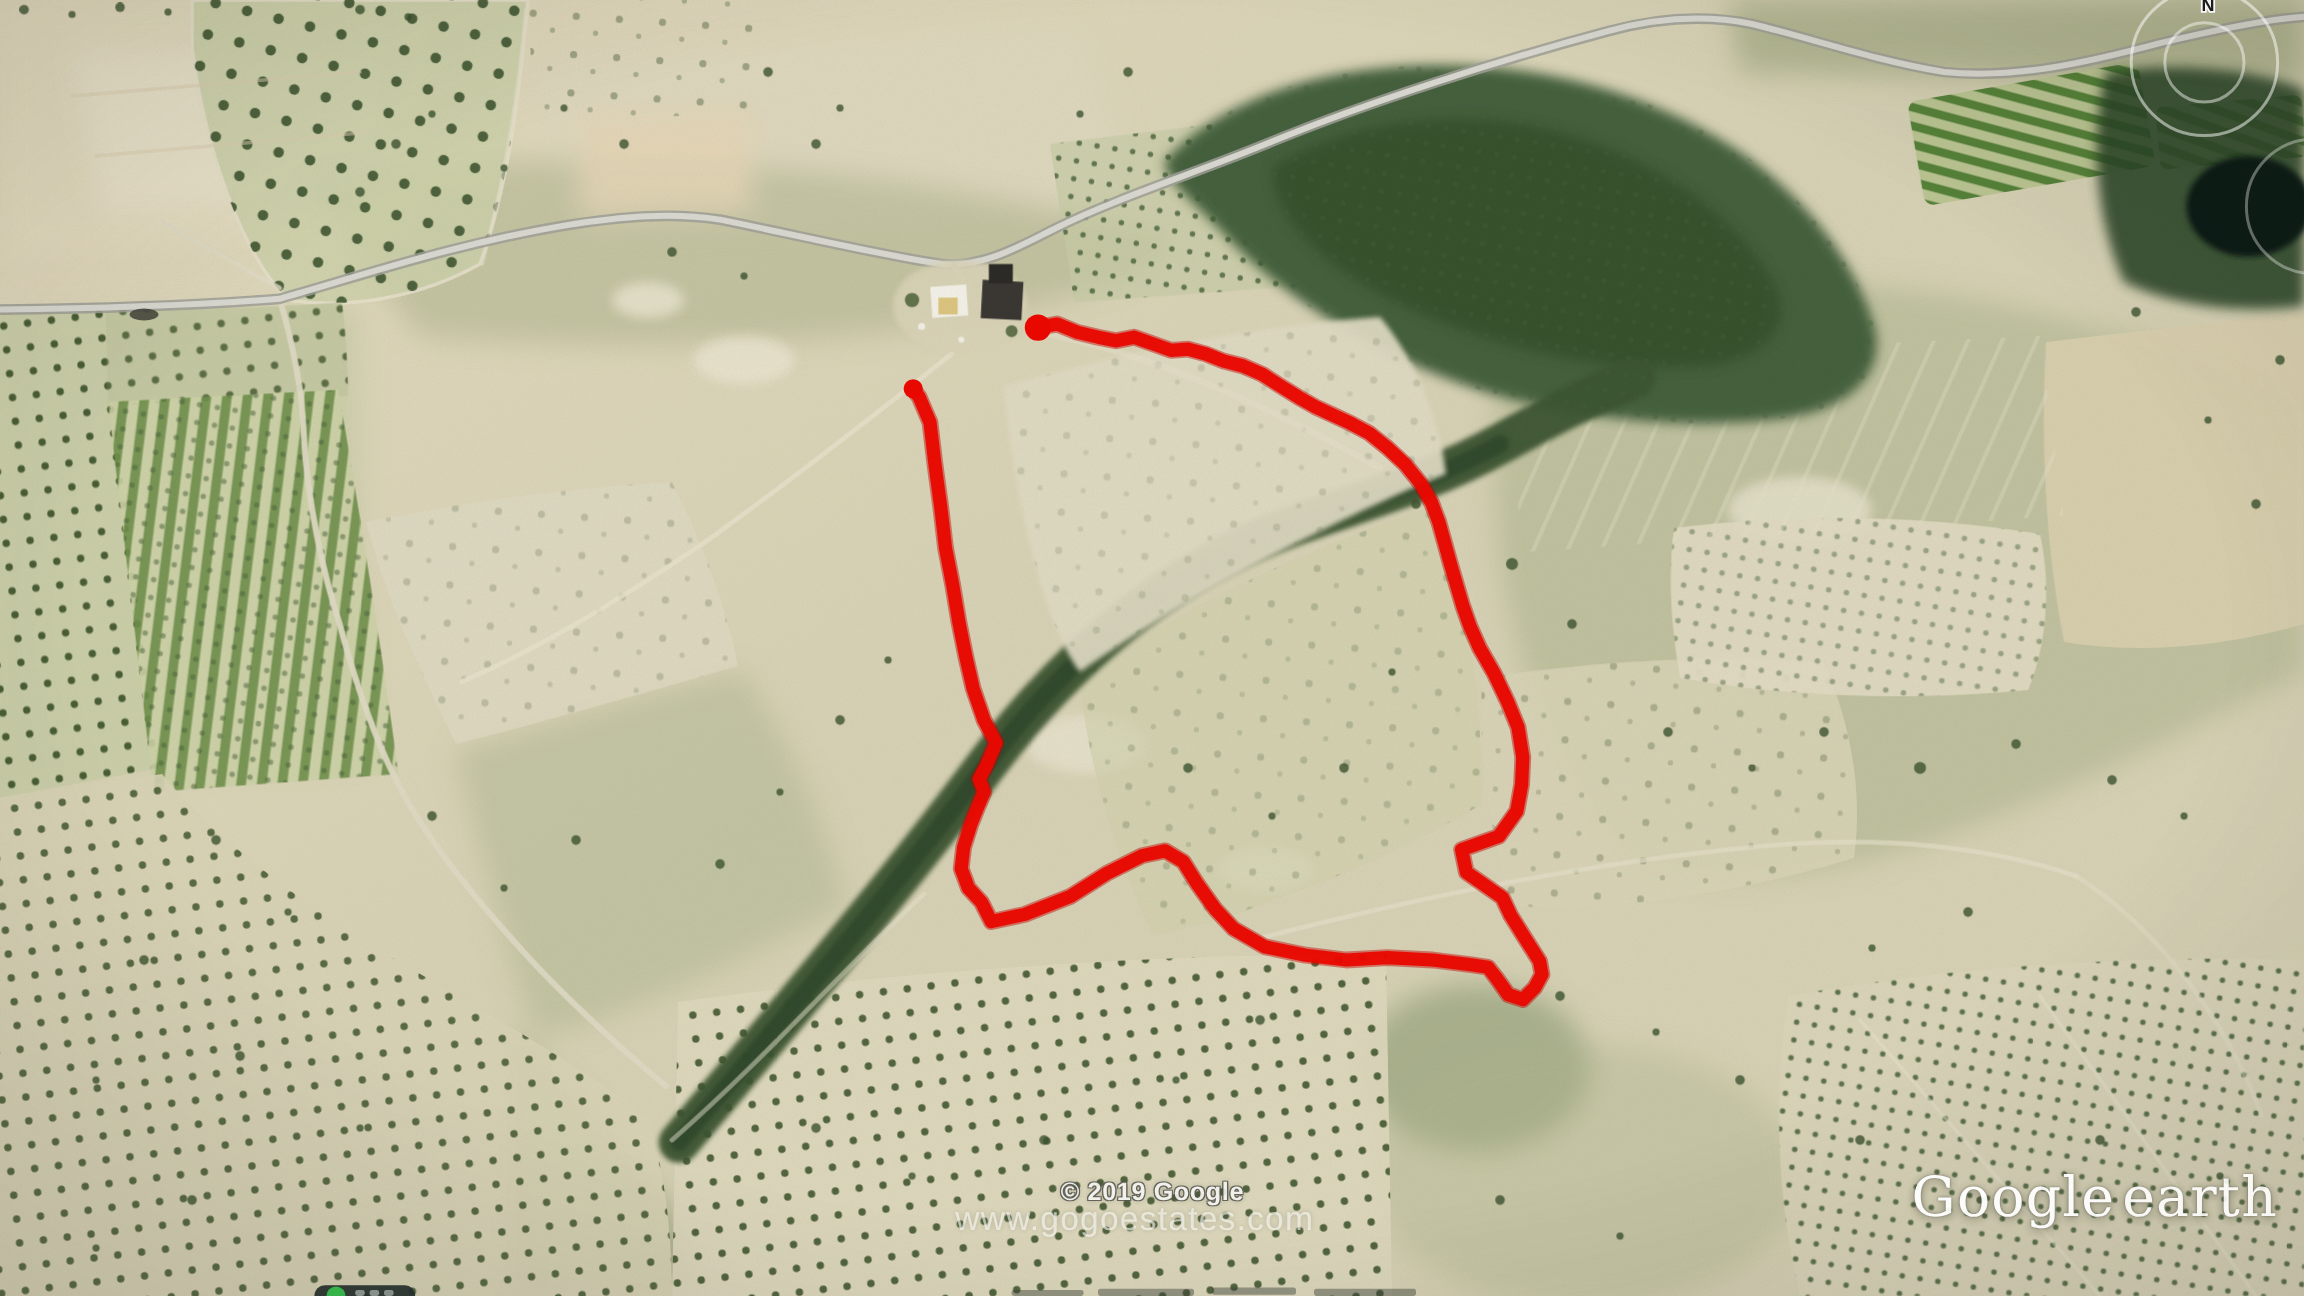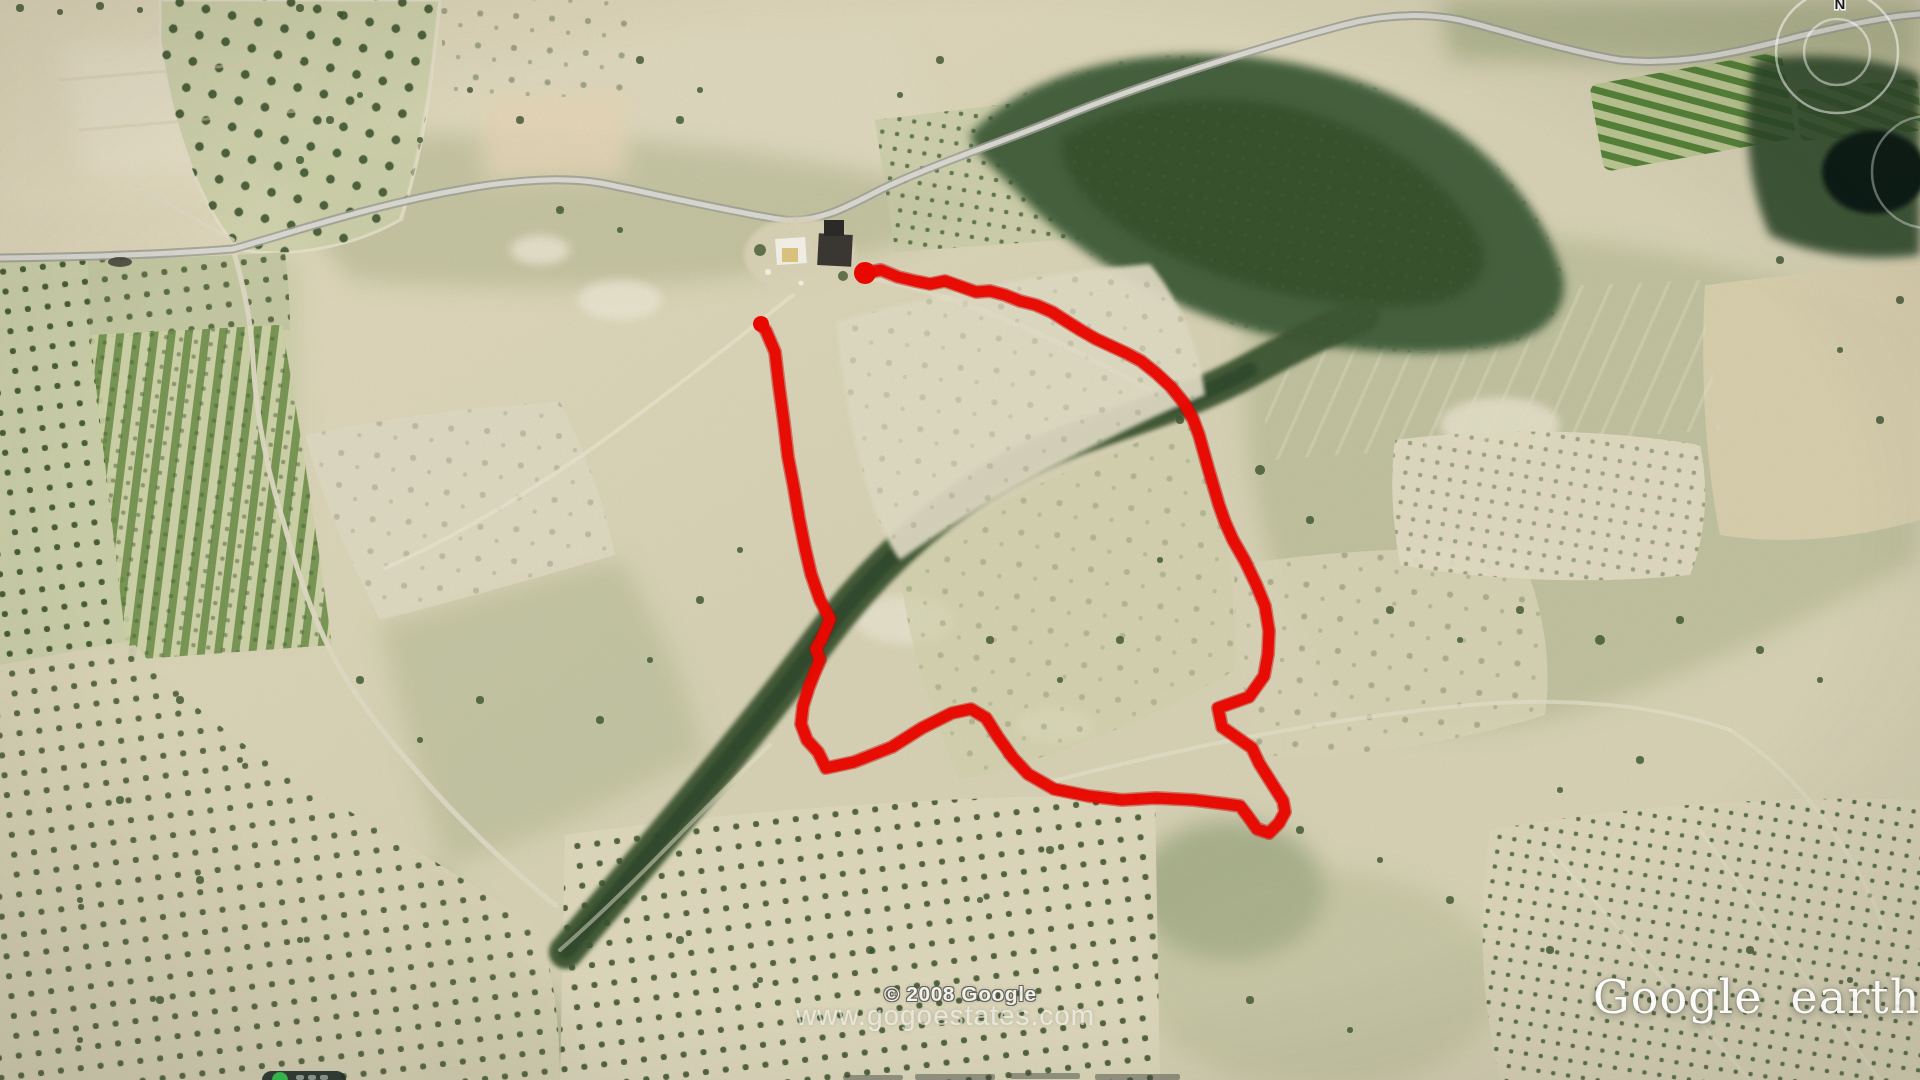--- a/index.html
+++ b/index.html
@@ -8,21 +8,21 @@
   #terrain{position:absolute;left:0;top:0;}
   .ovl{position:absolute;white-space:nowrap;pointer-events:none;}
   #copyright{left:884px;top:982px;font-size:21px;font-weight:700;color:#f4f4f1;opacity:.88;
              letter-spacing:.5px;
              text-shadow:-1px -1px 0 #55554e, 1px -1px 0 #55554e, -1px 1px 0 #55554e, 1px 1px 0 #55554e, 0 0 5px rgba(40,40,30,.35);}
   #sitemark{left:796px;top:1000px;font-size:28px;font-weight:400;color:rgba(253,253,250,.60);
             letter-spacing:1px;text-shadow:0 0 4px rgba(80,80,65,.28);}
   #ge-logo{left:1593px;top:974px;font-family:"DejaVu Serif", serif;font-size:46px;line-height:1.0;
            color:#ffffff;opacity:.93;letter-spacing:1px;
            text-shadow:0 2px 7px rgba(35,40,30,.5), 0 0 2px rgba(60,60,50,.6);}
-  #ge-logo .w2{opacity:.95;margin-left:28px;font-weight:400;}
+  #ge-logo .w2{opacity:.95;margin-left:6px;font-weight:400;}
 </style>
 </head>
 <body>
 
 <div id="stage">
 
 <svg id="terrain" width="1920" height="1080" viewBox="0 0 1920 1080">
   <defs>
     <filter id="soft" x="-20%" y="-20%" width="140%" height="140%">
           <feGaussianBlur stdDeviation="5"></feGaussianBlur>
@@ -300,20 +300,20 @@
     <rect x="320" y="1075" width="8" height="5" rx="2" fill="#cfd8d0" opacity=".55"></rect>
     <g fill="#3a4038" opacity=".45">
       <rect x="843" y="1075" width="60" height="5" rx="2"></rect>
       <rect x="915" y="1074" width="80" height="6" rx="2"></rect>
       <rect x="1010" y="1073" width="70" height="6" rx="2"></rect>
       <rect x="1095" y="1074" width="85" height="6" rx="2"></rect>
     </g>
   </g>
 </svg>
 
-<div id="copyright" class="ovl">© 2008 Google</div>
+<div id="copyright" class="ovl">© 2019 Google</div>
 
 <div id="sitemark" class="ovl">www.gogoestates.com</div>
 
 <div id="ge-logo" class="ovl"><span class="w1">Google</span><span class="w2">earth</span>
 </div>
 
 </div>
 
 </body></html>

